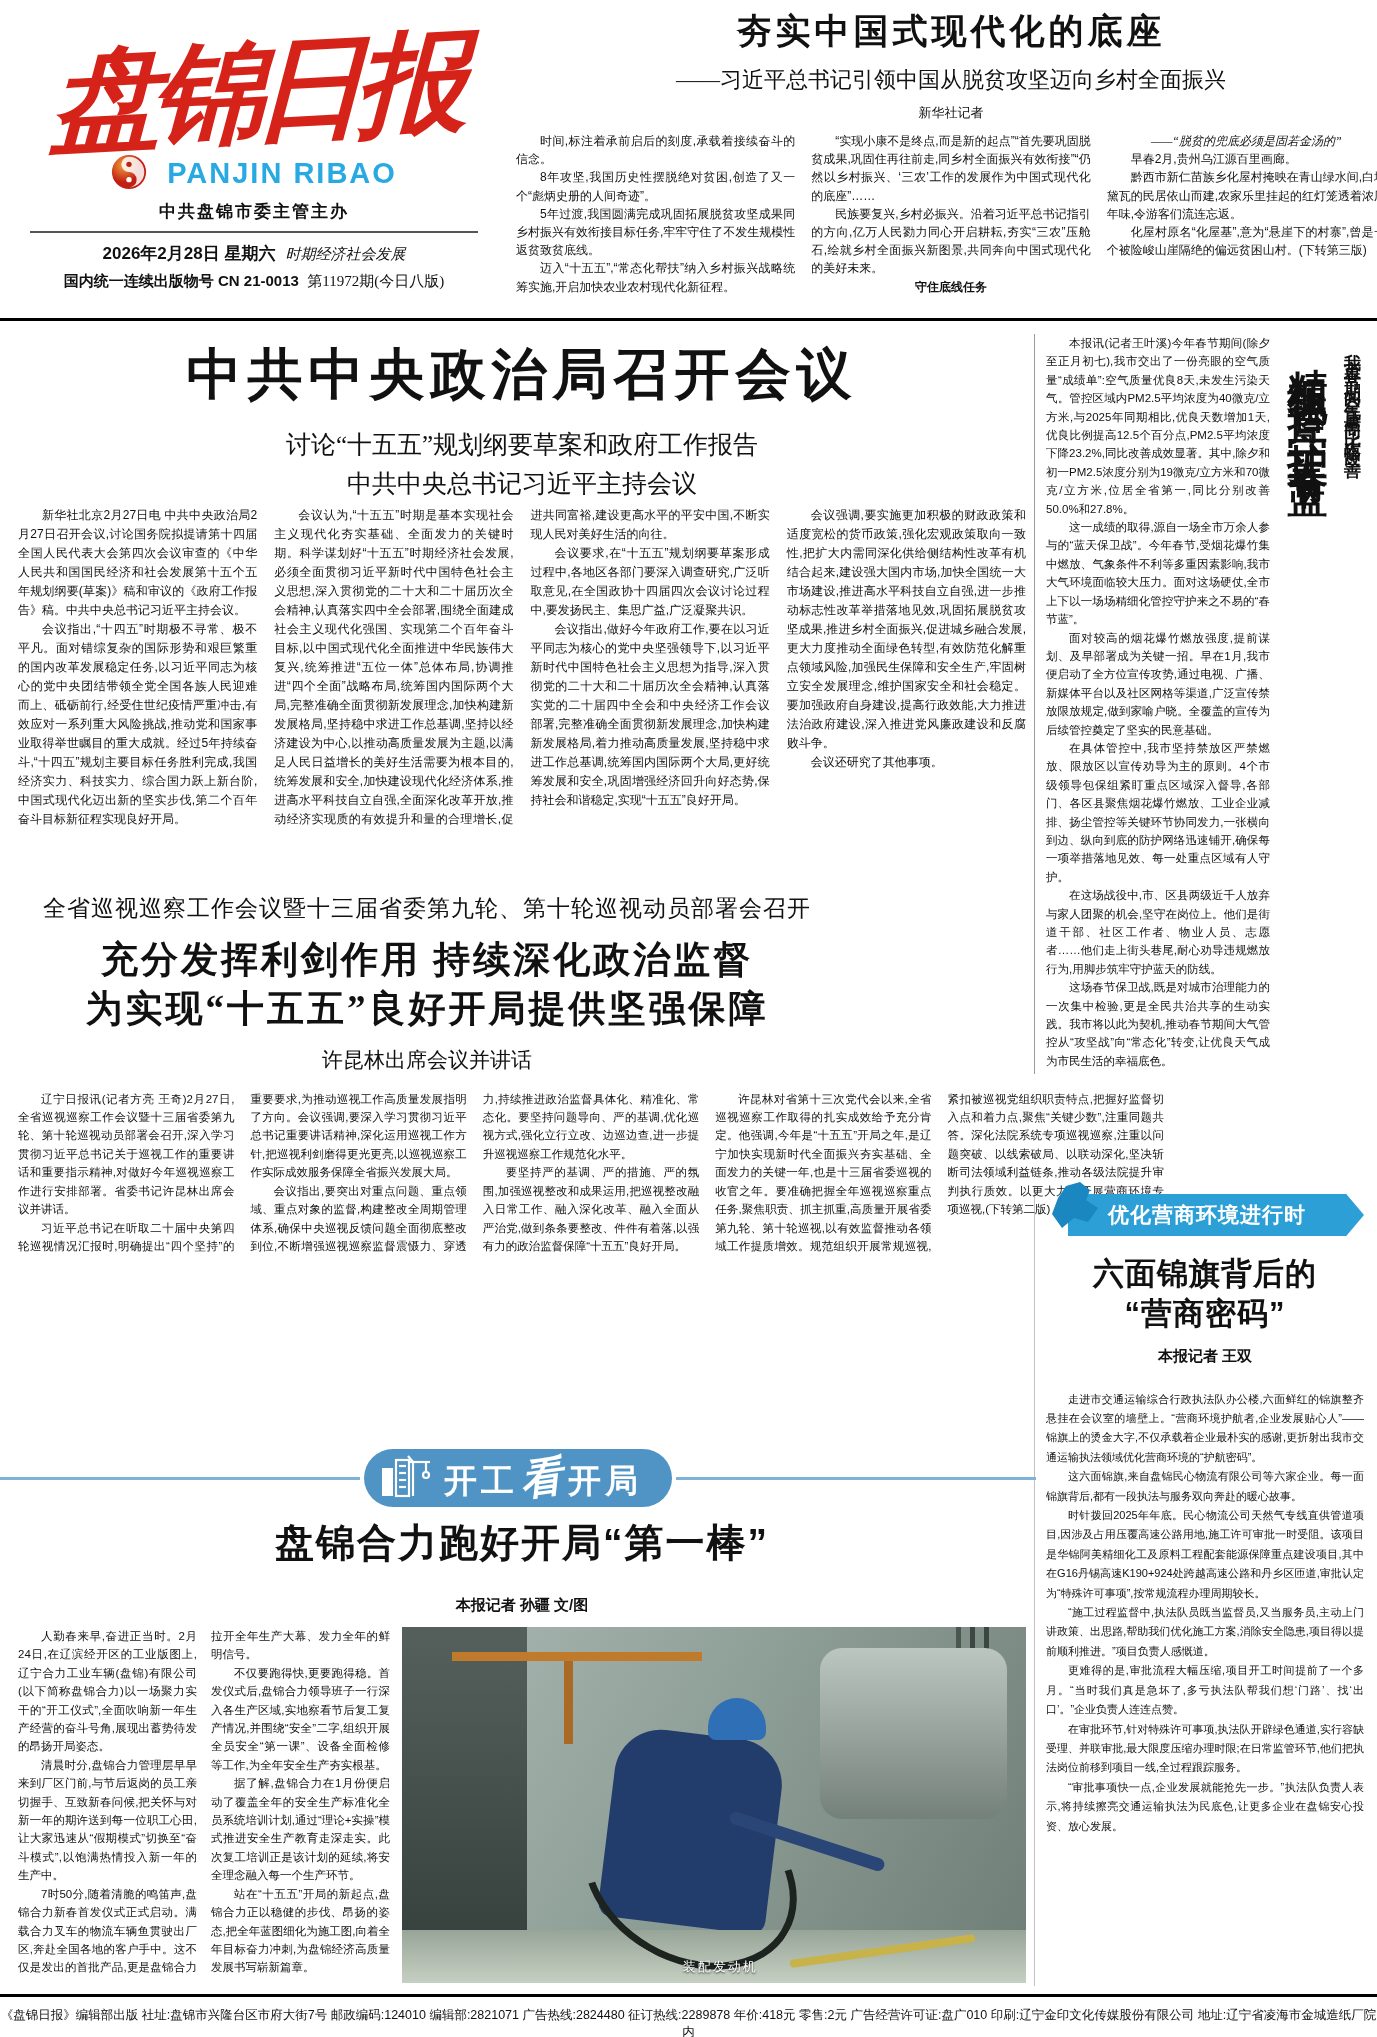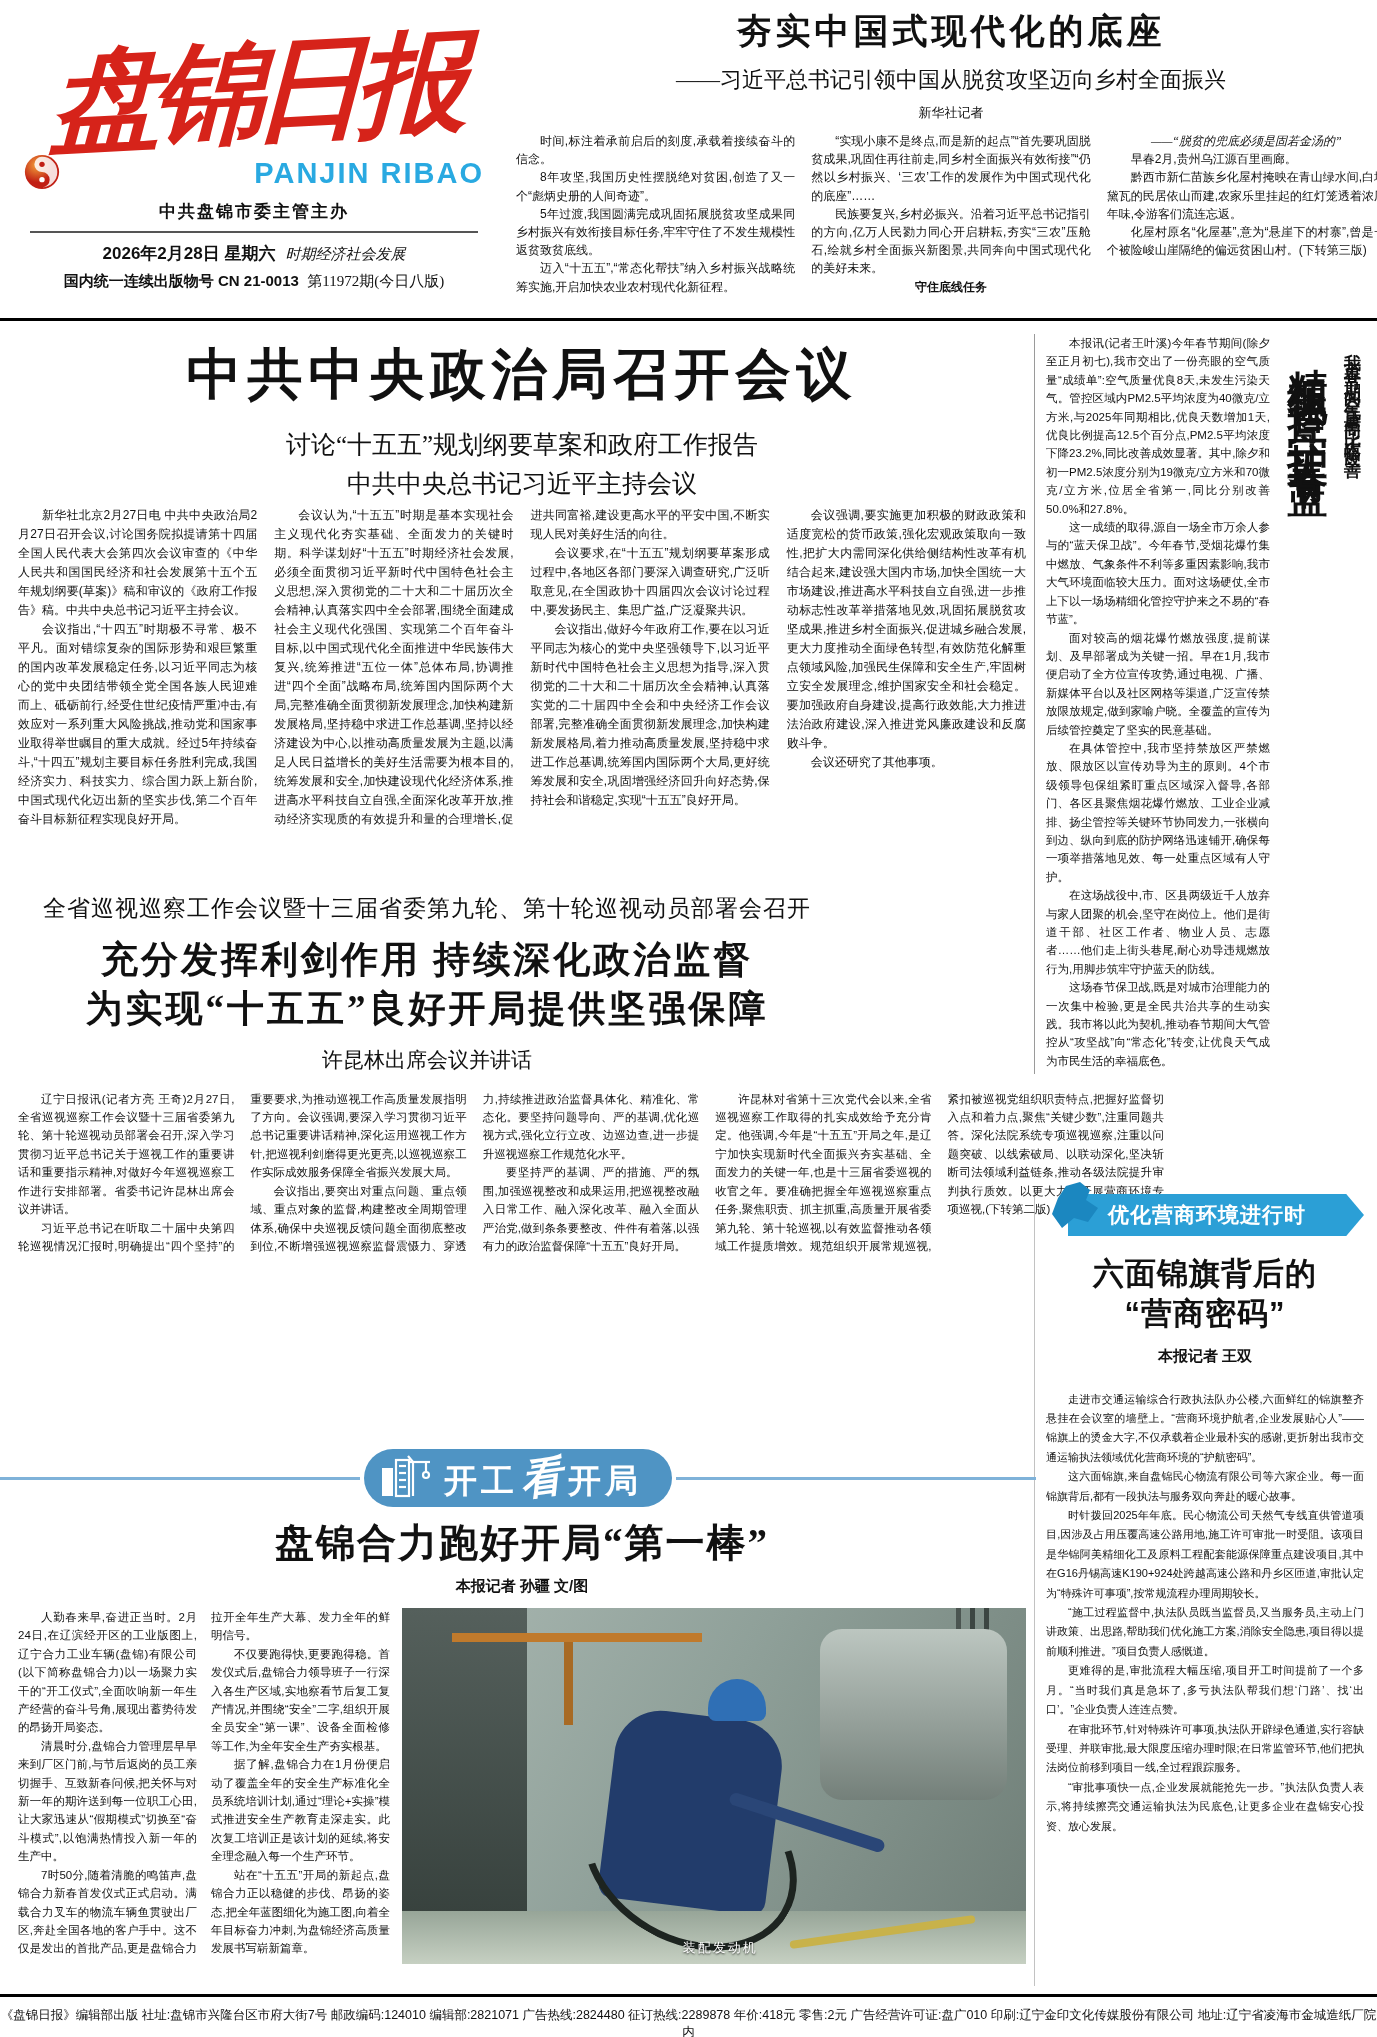--- a/index.html
+++ b/index.html
@@ -4,21 +4,21 @@
 <style>
   html,body{margin:0;padding:0;background:#e8e8e8;}
   .page{position:relative;width:1377px;height:2037px;background:#fff;margin:0 auto;
         font-family:"Liberation Sans",sans-serif;color:#111;overflow:hidden;}
   .abs{position:absolute;}
   
   .masthead{left:24px;top:4px;width:460px;height:310px;text-align:center;}
   .mh-title{font-family:"DejaVu Serif",serif;font-weight:bold;font-style:italic;
             color:#d6231a;font-size:112px;line-height:1.55;letter-spacing:-10px;
             transform:rotate(-3deg) skewX(-4deg);white-space:nowrap;}
-  .mh-logo-row{display:flex;align-items:center;justify-content:space-between;gap:20px;margin-top:-24px;}
+  .mh-logo-row{display:flex;align-items:center;justify-content:center;gap:20px;margin-top:-24px;}
   .mh-logo-text{color:#29a9e1;font-size:29px;font-weight:800;letter-spacing:2px;}
   .mh-org{font-size:17px;font-weight:700;margin-top:6px;letter-spacing:2px;}
   .mh-hr{height:2px;background:#555;margin:8px 6px 9px 6px;}
   .mh-date{font-size:17px;font-weight:700;}
   .mh-lunar{font-size:15px;font-weight:400;font-family:"Liberation Serif",serif;font-style:italic;margin-left:10px;}
   .mh-issue{font-size:15px;font-weight:600;margin-top:7px;}
   .mh-edition{font-family:"Liberation Serif",serif;font-weight:400;}
   
   .top-article{left:516px;top:6px;width:870px;height:306px;}
   .ta-h{font-size:35px;font-weight:900;text-align:center;letter-spacing:4px;margin:2px 0 10px 0;}
@@ -54,21 +54,21 @@
   
   .kg-row{left:0;top:1449px;width:1036px;display:flex;align-items:center;}
   .kg-line{flex:1;height:3px;background:#7fb2d9;}
   .kg-pill{height:58px;border-radius:29px;background:#4f94c4;color:#fff;display:flex;
            align-items:center;gap:12px;padding:0 30px 0 16px;margin:0 4px;}
   .kg-pill-text{font-size:33px;font-weight:900;letter-spacing:4px;white-space:nowrap;}
   .kg-kan{display:inline-block;font-family:"Liberation Serif",serif;font-size:42px;font-style:italic;
           transform:rotate(-8deg);margin:0 2px;}
   
   .kg-article{left:18px;top:1514px;width:1008px;height:472px;}
-  .kg-h{font-family:Liberation Serif, serif;font-size:39px;font-weight:900;text-align:center;letter-spacing:2px;margin:2px 0 7px 0;}
+  .kg-h{font-family:Liberation Sans, sans-serif;font-size:39px;font-weight:900;text-align:center;letter-spacing:2px;margin:2px 0 26px 0;}
   .kg-by{font-size:15px;font-weight:700;text-align:center;margin-bottom:12px;}
   .kg-flex{display:flex;gap:12px;}
   .kg-text{width:372px;height:356px;column-count:2;column-gap:14px;font-size:11.5px;line-height:18.4px;}
   .kg-photo{flex:1;height:356px;position:relative;overflow:hidden;
             background:linear-gradient(120deg,#aab8b2 0%,#8fa099 45%,#6e7d76 100%);}
   .ph-machine-left{position:absolute;left:0;top:0;width:20%;height:100%;background:linear-gradient(#55605c,#333d39);}
   .ph-crane-arm{position:absolute;left:8%;top:7%;width:40%;height:9px;background:#c07a2c;}
   .ph-crane-post{position:absolute;left:26%;top:7%;width:9px;height:26%;background:#a86a24;}
   .ph-cylinder{position:absolute;right:3%;top:6%;width:30%;height:48%;border-radius:22px;
                background:linear-gradient(#bcc6c0,#74807a);}

